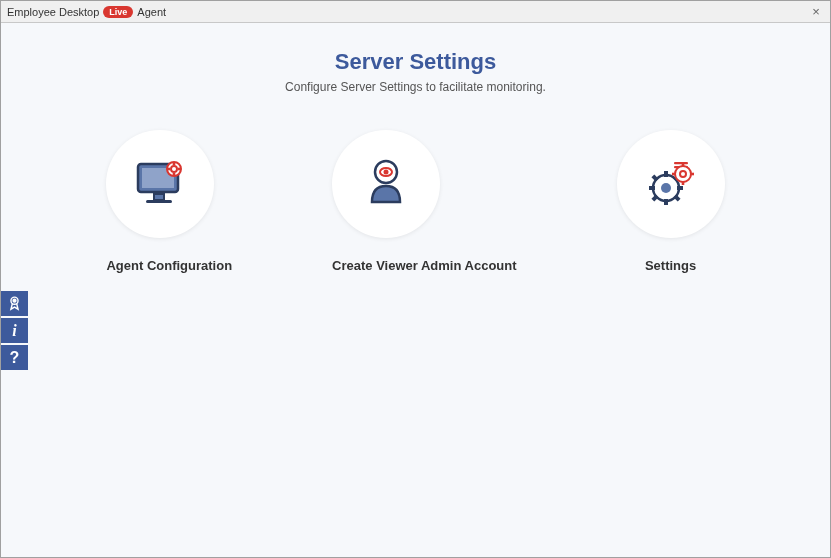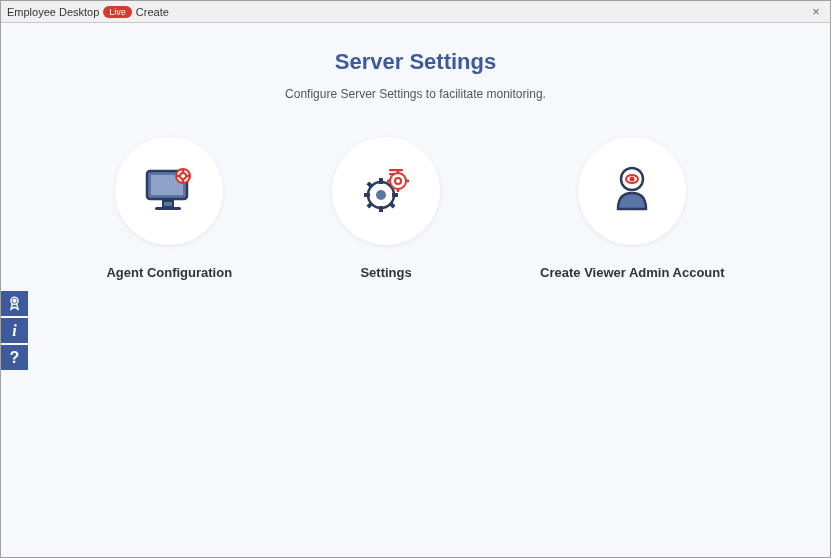--- a/index.html
+++ b/index.html
@@ -26,21 +26,21 @@
       align-items: center;
       padding: 0 6px;
       font-size: 11px;
       color: #333;
     }
     .title-bar .brand { display: flex; align-items: center; gap: 4px; }
     .live-badge {
       background: #d93730;
       color: #fff;
       font-size: 9px;
-      font-weight: normal;
+      font-weight: bold;
       padding: 1px 6px;
       border-radius: 8px;
     }
     .title-bar .spacer { flex: 1; }
     .close-x { font-size: 13px; color: #666; cursor: pointer; width: 16px; text-align:center; }
 
     .content-area {
       flex: 1;
       background: #f6f8fb;
       position: relative;
@@ -75,34 +75,33 @@
 
     .section-title {
       color: #3d5a9c;
       font-size: 22px;
       font-weight: bold;
       text-align: left;
     }
     .section-subtitle {
       color: #555;
       font-size: 12px;
-      margin-top: 12px;
+      margin-top: 5px;
       text-align: right;
     }
 
     .card-row {
       display: flex;
       gap: 100px;
       margin-top: 36px;
       justify-content: center;
     }
     .card {
       display: flex;
       flex-direction: column;
-      align-items: center;
       gap: 20px;
       cursor: pointer;
     }
     .card-circle {
       width: 108px;
       height: 108px;
       border-radius: 50%;
       background: #fff;
       box-shadow: 0 1px 4px rgba(0,0,0,0.08);
       display: flex;
@@ -129,21 +128,21 @@
   </style>
 </head>
 <body>
 
 <div class="window-frame">
 
   <div class="title-bar">
     <div class="brand">
       <span class="title-seg">Employee Desktop</span>
       <span class="live-badge">Live</span>
-      <span class="title-seg">Create</span>
+      <span class="title-seg">Agent</span>
     </div>
     <div class="spacer"></div>
     <div class="close-x">×</div>
   </div>
 
   <div class="content-area">
 
     <div class="side-tabs">
       <div class="side-tab">
         <svg width="17" height="17" viewBox="0 0 24 24" fill="none" stroke="#fff" stroke-width="2">
@@ -172,20 +171,32 @@
               <rect x="18" y="48" width="26" height="3" rx="1.5" fill="#2b3c5e"></rect>
               <circle cx="46" cy="17" r="7" fill="#fff" stroke="#d93730" stroke-width="2"></circle>
               <circle cx="46" cy="17" r="3" fill="none" stroke="#d93730" stroke-width="2"></circle>
               <rect x="44.7" y="10" width="2.6" height="3" fill="#d93730"></rect>
               <rect x="44.7" y="21" width="2.6" height="3" fill="#d93730"></rect>
               <rect x="39" y="15.7" width="3" height="2.6" fill="#d93730"></rect>
               <rect x="50" y="15.7" width="3" height="2.6" fill="#d93730"></rect>
             </svg>
           </div>
           <div class="card-label">Agent Configuration</div>
+        </div>
+
+        <div class="card">
+          <div class="card-circle">
+            <svg width="64" height="64" viewBox="0 0 64 64">
+              <circle cx="32" cy="20" r="11" fill="#fff" stroke="#2b3c5e" stroke-width="2.5"></circle>
+              <ellipse cx="32" cy="20" rx="6" ry="4" fill="#fff" stroke="#d93730" stroke-width="2"></ellipse>
+              <circle cx="32" cy="20" r="2.5" fill="#d93730"></circle>
+              <path d="M18 50 C18 38 24 34 32 34 C40 34 46 38 46 50 Z" fill="#5a75a8" stroke="#2b3c5e" stroke-width="2.5"></path>
+            </svg>
+          </div>
+          <div class="card-label">Create Viewer Admin Account</div>
         </div>
 
         <div class="card">
           <div class="card-circle">
             <svg width="64" height="64" viewBox="0 0 64 64">
               <rect x="35" y="10" width="14" height="2.2" rx="1" fill="#d93730"></rect>
               <rect x="35" y="14" width="14" height="2.2" rx="1" fill="#d93730"></rect>
               <g transform="translate(27,36)">
                 <circle r="13" fill="#fff" stroke="#2b3c5e" stroke-width="2.5"></circle>
                 <circle r="5" fill="#5a75a8"></circle>
@@ -208,31 +219,19 @@
                     <rect x="-1.3" y="7" width="2.6" height="4"></rect>
                   <rect x="-11" y="-1.3" width="4" height="2.6"></rect>
                     <rect x="7" y="-1.3" width="4" height="2.6"></rect>
                 </g>
               </g>
             </svg>
           </div>
           <div class="card-label">Settings</div>
         </div>
 
-        <div class="card">
-          <div class="card-circle">
-            <svg width="64" height="64" viewBox="0 0 64 64">
-              <circle cx="32" cy="20" r="11" fill="#fff" stroke="#2b3c5e" stroke-width="2.5"></circle>
-              <ellipse cx="32" cy="20" rx="6" ry="4" fill="#fff" stroke="#d93730" stroke-width="2"></ellipse>
-              <circle cx="32" cy="20" r="2.5" fill="#d93730"></circle>
-              <path d="M18 50 C18 38 24 34 32 34 C40 34 46 38 46 50 Z" fill="#5a75a8" stroke="#2b3c5e" stroke-width="2.5"></path>
-            </svg>
-          </div>
-          <div class="card-label">Create Viewer Admin Account</div>
-        </div>
-
       </div>
 
 
 
     </div>
   </div>
 </div>
 
 </body></html>

